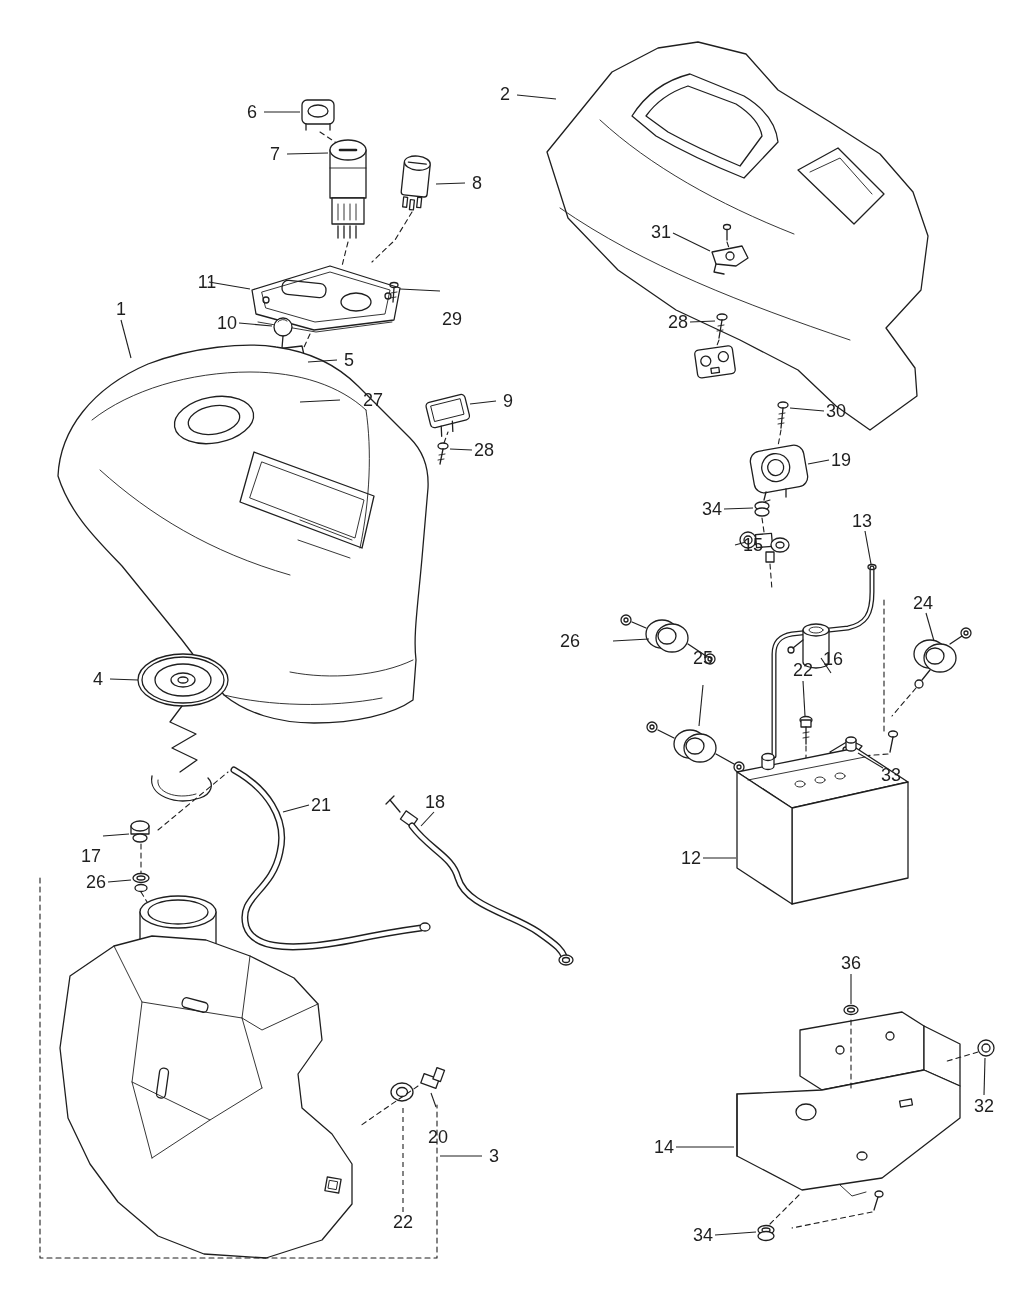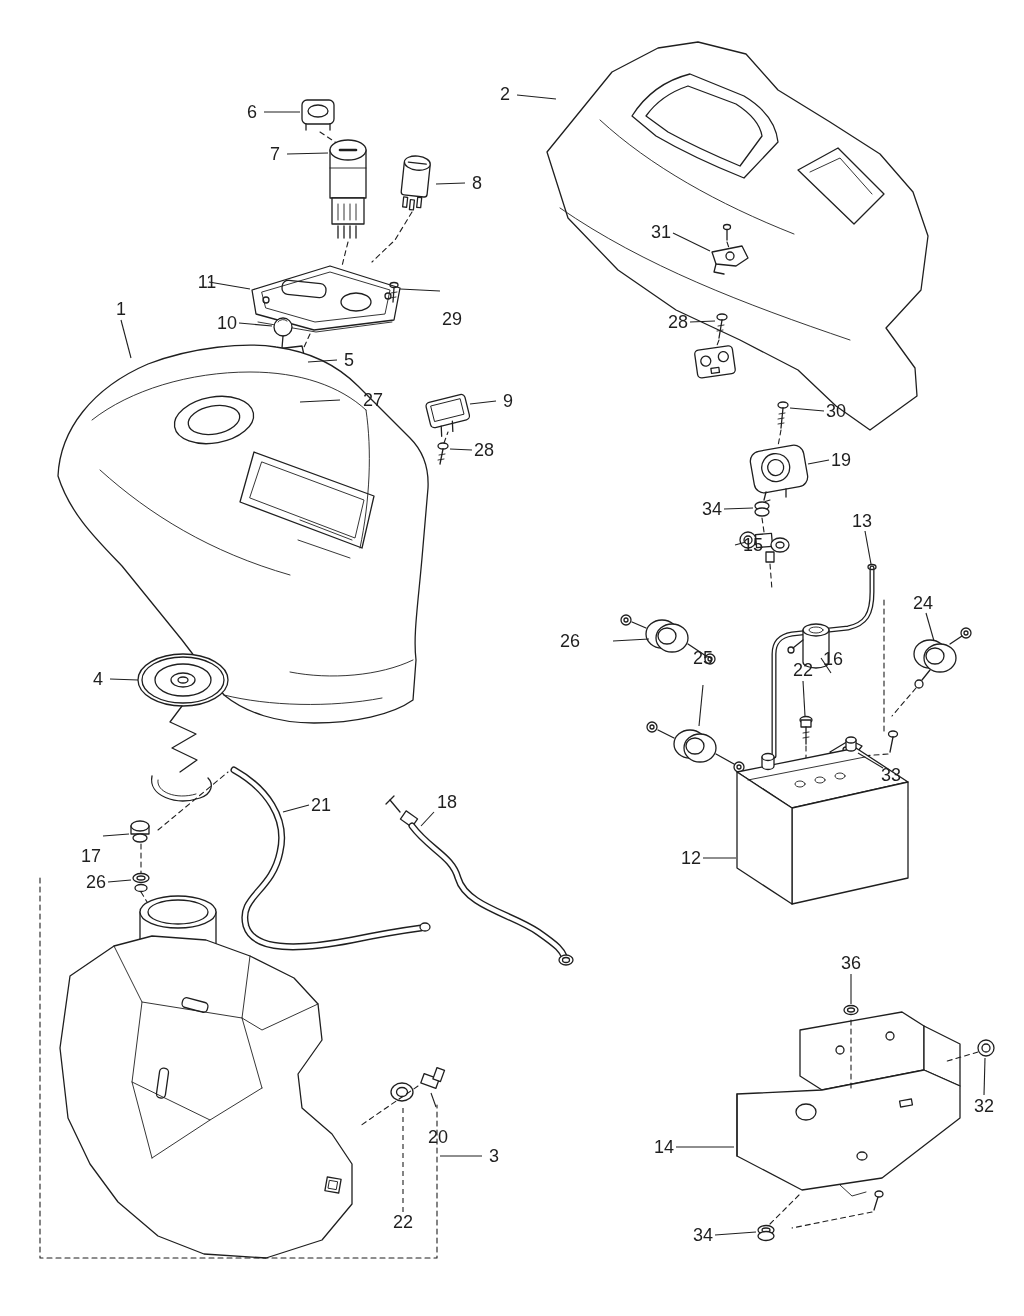--- a/index.html
+++ b/index.html
@@ -460,21 +460,21 @@
       <div class="callout" style="left: 477px; top: 183px;">8</div>
       <div class="callout" style="left: 508px; top: 401px;">9</div>
       <div class="callout" style="left: 227px; top: 323px;">10</div>
       <div class="callout" style="left: 207px; top: 282px;">11</div>
       <div class="callout" style="left: 691px; top: 858px;">12</div>
       <div class="callout" style="left: 862px; top: 521px;">13</div>
       <div class="callout" style="left: 664px; top: 1147px;">14</div>
       <div class="callout" style="left: 723px; top: 545px; margin-left: 30px;">15</div>
       <div class="callout" style="left: 833px; top: 659px;">16</div>
       <div class="callout" style="left: 91px; top: 856px;">17</div>
-      <div class="callout" style="left: 435px; top: 802px; margin-left: 12px;">18</div>
+      <div class="callout" style="left: 435px; top: 802px;">18</div>
       <div class="callout" style="left: 841px; top: 460px;">19</div>
       <div class="callout" style="left: 438px; top: 1117px; margin-top: 20px;">20</div>
       <div class="callout" style="left: 321px; top: 805px;">21</div>
       <div class="callout" style="left: 403px; top: 1222px;">22</div>
       <div class="callout" style="left: 96px; top: 882px;">26</div>
       <div class="callout" style="left: 923px; top: 603px;">24</div>
       <div class="callout" style="left: 703px; top: 658px;">25</div>
       <div class="callout" style="left: 570px; top: 641px;">26</div>
       <div class="callout" style="left: 373px; top: 400px;">27</div>
       <div class="callout" style="left: 678px; top: 322px;">28</div>

